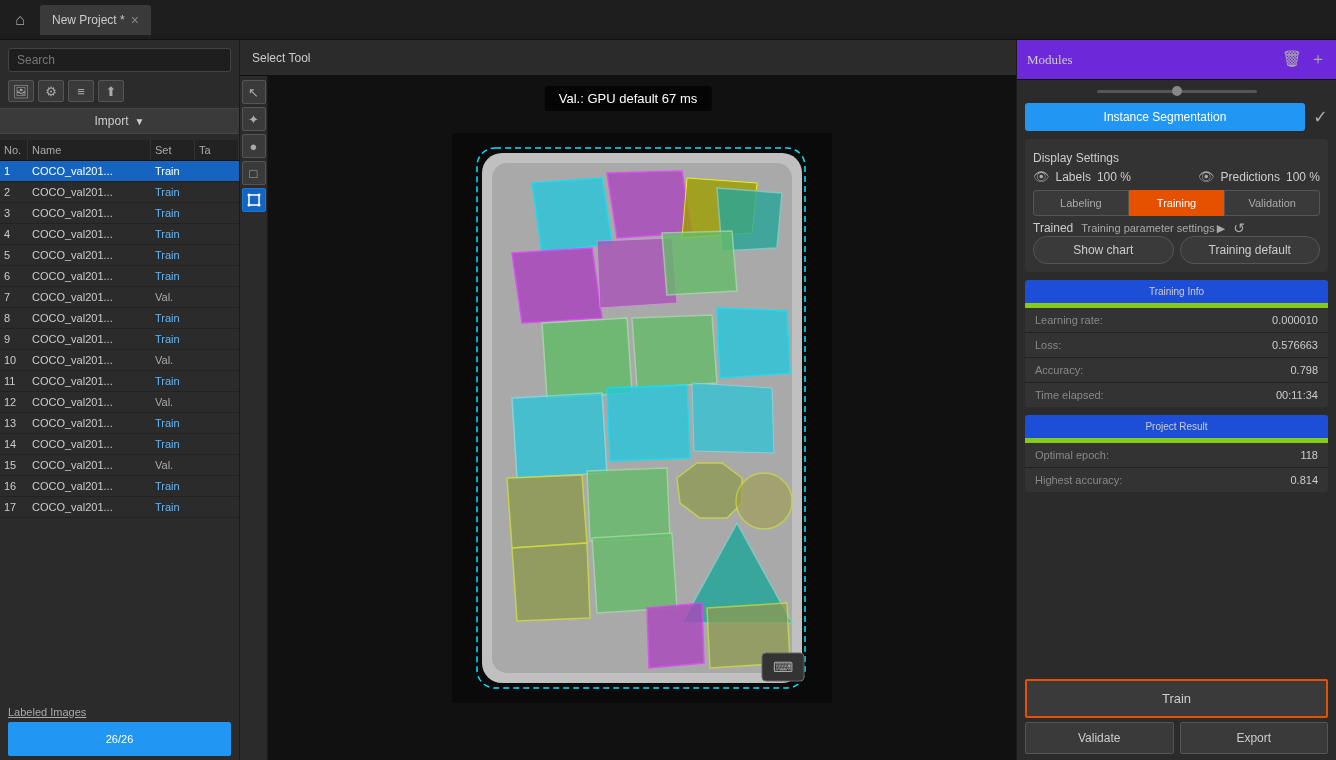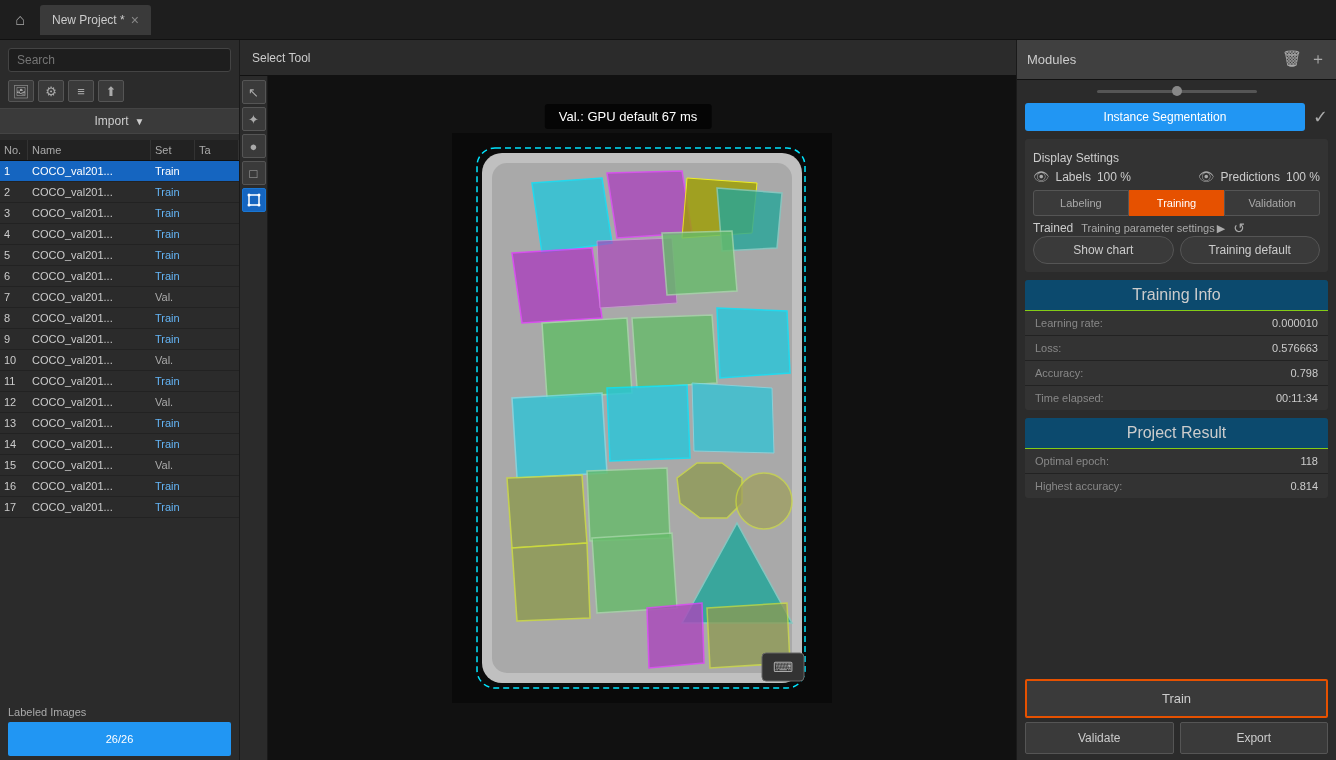--- a/index.html
+++ b/index.html
@@ -29,48 +29,48 @@
     .table-header div { padding: 4px 4px; font-size: 11px; color: #aaa; border-right: 1px solid #333; }
     .table-row { display: grid; grid-template-columns: 28px 1fr 44px 44px; border-bottom: 1px solid #222; cursor: pointer; }
     .table-row.selected { background: #1565c0; color: #fff; }
     .table-row div { padding: 4px 4px; font-size: 11px; overflow: hidden; text-overflow: ellipsis; white-space: nowrap; }
     .set-train { color: #64b5f6; }
     .set-val { color: #aaa; }
     .table-row.selected .set-train { color: #fff; }
 
     
     .labeled-section { padding: 6px 8px 4px 8px; }
-    .labeled-title { font-size: 11px; color: #aaa; margin-bottom: 4px; }
+    .labeled-title { font-size: 11px; color: #aaa; margin-bottom: 4px; text-decoration: underline; }
     .progress-bar-wrap { background: #1e1e1e; border-radius: 2px; height: 34px; overflow: hidden; }
     .progress-bar-fill { background: #2196f3; height: 100%; display: flex; align-items: center; justify-content: center; color: #fff; font-size: 11px; }
 
     
     .center-panel { flex: 1; display: flex; flex-direction: column; background: #1a1a1a; }
     .select-tool-bar { height: 36px; background: #2b2b2b; border-bottom: 1px solid #111; display: flex; align-items: center; padding: 0 12px; font-size: 12px; color: #ccc; }
     .canvas-area { flex: 1; position: relative; overflow: hidden; }
 
     
     .ruler-top { position: absolute; top: 0; left: 28px; right: 0; height: 20px; background: #222; border-bottom: 1px solid #333; display: flex; align-items: center; }
     .ruler-side { position: absolute; top: 20px; left: 0; width: 28px; bottom: 0; background: #222; border-right: 1px solid #333; display: flex; flex-direction: column; align-items: center; }
     .ruler-tick { font-size: 9px; color: #666; padding: 2px 0; }
 
     
     .tools-panel { position: absolute; left: 0; top: 0; width: 28px; height: 100%; background: #2b2b2b; border-right: 1px solid #1a1a1a; display: flex; flex-direction: column; align-items: center; padding-top: 4px; gap: 3px; z-index: 10; }
     .tool-btn { width: 24px; height: 24px; background: #3a3a3a; border: 1px solid #555; border-radius: 2px; display: flex; align-items: center; justify-content: center; color: #aaa; font-size: 13px; cursor: pointer; }
     .tool-btn.active { background: #1565c0; border-color: #1976d2; color: #fff; }
 
     
     .image-canvas { position: absolute; top: 0; left: 28px; right: 0; bottom: 0; display: flex; align-items: center; justify-content: center; background: #111; }
-    .val-badge { position: absolute; top: 28px; left: 50%; transform: translateX(-50%); background: rgba(0,0,0,0.7); color: #fff; padding: 5px 14px; border-radius: 3px; font-size: 13px; font-weight: 500; white-space: nowrap; z-index: 20; }
+    .val-badge { position: absolute; top: 10px; left: 50%; transform: translateX(-50%); background: rgba(0,0,0,0.7); color: #fff; padding: 5px 14px; border-radius: 3px; font-size: 13px; font-weight: 500; white-space: nowrap; z-index: 20; }
     .canvas-img { width: 380px; height: 570px; position: relative; }
     .canvas-img svg { width: 100%; height: 100%; }
 
     
     .right-panel { width: 320px; background: #2b2b2b; border-left: 1px solid #1a1a1a; display: flex; flex-direction: column; }
-    .modules-bar { height: 40px; background: #404040; display: flex; align-items: center; justify-content: space-between; padding: 0 10px; border-bottom: 1px solid #111; }
+    .modules-bar { height: 40px; background: #6d28d9; display: flex; align-items: center; justify-content: space-between; padding: 0 10px; border-bottom: 1px solid #111; font-family: Liberation Serif, serif; }
     .modules-title { font-size: 13px; color: #ccc; font-weight: 500; }
     .modules-icons { display: flex; gap: 8px; }
     .mod-icon { color: #aaa; font-size: 16px; cursor: pointer; }
 
     .right-content { flex: 1; overflow-y: auto; padding: 8px; display: flex; flex-direction: column; gap: 8px; }
 
     
     .inst-seg-row { display: flex; align-items: center; gap: 8px; }
     .inst-seg-btn { background: #2196f3; color: #fff; border: none; padding: 7px 16px; border-radius: 3px; font-size: 12px; cursor: pointer; flex: 1; }
     .check-icon { color: #aaa; font-size: 18px; cursor: pointer; }
@@ -98,21 +98,21 @@
     .trained-label { font-size: 12px; color: #ccc; }
     .param-settings { font-size: 11px; color: #aaa; cursor: pointer; display: flex; align-items: center; gap: 2px; }
     .history-icon { color: #aaa; font-size: 14px; cursor: pointer; }
 
     
     .btn-row { display: flex; gap: 6px; }
     .gray-btn { flex: 1; background: #3a3a3a; border: 1px solid #555; color: #ccc; padding: 6px 18px; font-size: 12px; cursor: pointer; border-radius: 14px; }
 
     
     .info-section { background: #333; border-radius: 3px; overflow: hidden; }
-    .info-title { background: #0c4a6e; text-align: center; padding: 6px; font-size: 16px; color: #ccc; font-weight: 500; border-bottom: 1px solid #84cc16; }
+    .info-title { background: #1d4ed8; text-align: center; padding: 6px; font-size: 10px; color: #ccc; font-weight: 500; border-bottom: 5px solid #84cc16; }
     .info-row { display: grid; grid-template-columns: 1fr auto; padding: 6px 10px; border-bottom: 1px solid #222; }
     .info-row:last-child { border-bottom: none; }
     .info-key { color: #888; font-size: 11px; }
     .info-val { color: #ccc; font-size: 11px; }
 
     
     .bottom-btns { padding: 6px 8px; display: flex; flex-direction: column; gap: 4px; }
     .train-btn { background: #3a3a3a; border: 2px solid #e65100; color: #ccc; padding: 10px 0; font-size: 13px; cursor: pointer; border-radius: 2px; width: 100%; }
     .bottom-row { display: flex; gap: 6px; }
     .validate-btn, .export-btn { flex: 1; background: #3a3a3a; border: 1px solid #555; color: #ccc; padding: 8px 0; font-size: 12px; cursor: pointer; border-radius: 2px; }

